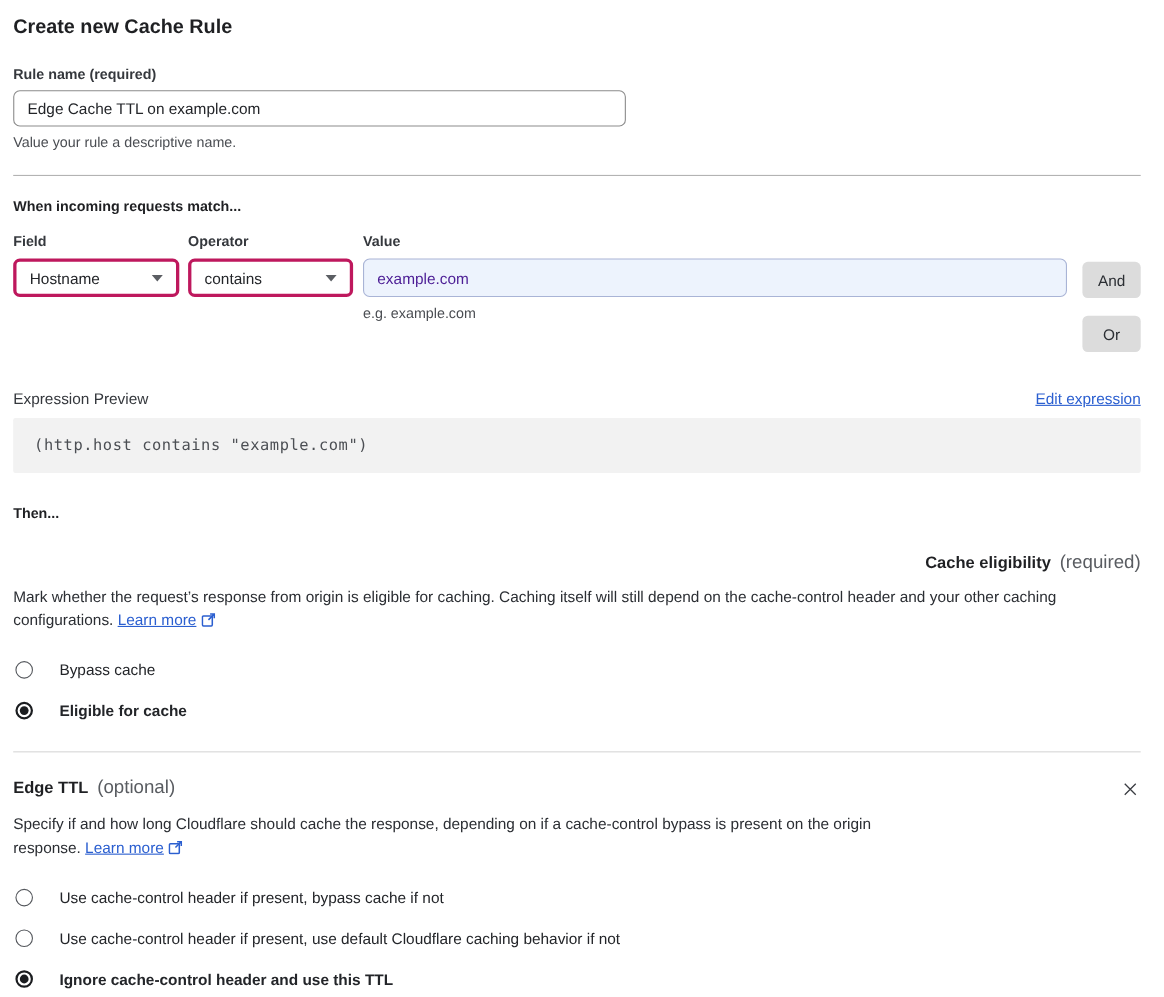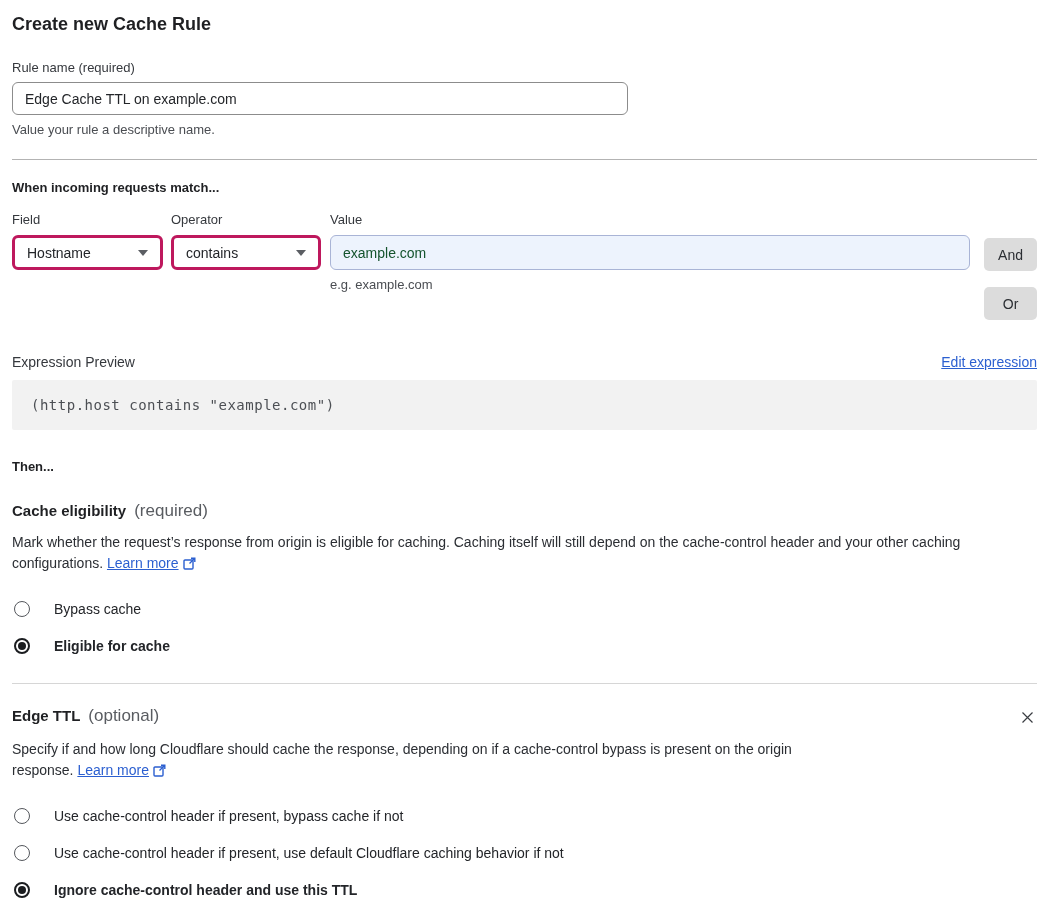--- a/index.html
+++ b/index.html
@@ -6,25 +6,25 @@
   html,body { background:#fff; }
   body {
     width:1058px; height:906px;
     padding:14px 21px 0 12px;
     font-family:"Liberation Sans", sans-serif;
     color:#1f2023;
     overflow:hidden;
   }
   .page-title { font-size:18px; font-weight:700; color:#1f2023; }
 
-  .field-label { font-size:13px; color:#35383d; display:block; }
+  .field-label { font-size:13px; color:#35383d; display:block;font-weight:bold; }
   .help-text { font-size:13px; color:#4a4d52; }
 
   .text-input {
-    display:block; width:616px; height:33px; margin-top:7px;
+    display:block; width:557px; height:33px; margin-top:7px;
     border:1px solid #8c8c8c; border-radius:6px;
     padding:0 12px; font-size:14px; color:#232529;
     font-family:"Liberation Sans", sans-serif; background:#fff; outline:none;
   }
   .rule-name-block { margin-top:25px; }
   .rule-name-block .help-text { margin-top:7px; }
 
   .divider { border:none; border-top:1px solid #b3b3b3; margin-top:22px; }
   .divider.light { border-top-color:#d6d6d6; }
 
@@ -44,21 +44,21 @@
     padding:0 12px; font-size:14px; color:#232529; cursor:pointer;
   }
   .caret {
     width:0; height:0;
     border-left:5px solid transparent; border-right:5px solid transparent;
     border-top:6px solid #5b5e63;
   }
   .value-input {
     width:100%; height:35px;
     border:1px solid #a9b4d6; border-radius:6px; background:#edf3fd;
-    padding:0 12px; font-size:14px; color:#14532d;
+    padding:0 12px; font-size:14px; color:#4c1d95;
     font-family:"Liberation Sans", sans-serif; outline:none;
   }
   .value-help { margin-top:7px; }
 
   .logic-btn {
     height:33px; padding:0 14px; border:none; border-radius:5px;
     background:#dcdcdc; color:#2b2e33; font-size:14px;
     font-family:"Liberation Sans", sans-serif; cursor:pointer;
   }
 
@@ -66,21 +66,21 @@
   .expr-label { font-size:14px; color:#35383d; }
   .link { color:#2b5fd0; text-decoration:underline; font-size:14px; cursor:pointer; }
   .code-block {
     margin-top:10px; background:#f2f2f2; border-radius:2px;
     padding:17px 19px; font-family:"DejaVu Sans Mono", monospace;
     font-size:14px; color:#4c4f54; letter-spacing:0.5px;
   }
 
   .then-heading { margin-top:29px; }
 
-  .subsection-header { margin-top:27px; display:flex; align-items:baseline; }
+  .subsection-header { margin-top:27px; display:flex; align-items:baseline;justify-content:flex-end; }
   .subsection-title { font-size:15px; font-weight:700; color:#1f2023; }
   .qualifier { font-size:17px; color:#595c61; margin-left:8px; }
   .subsection-desc { margin-top:11px; font-size:14px; color:#2b2e33; line-height:21px; }
   .ext-icon { display:inline-block; vertical-align:-2px; margin-left:4px; }
 
   .radio-group { margin-top:25px; display:flex; flex-direction:column; gap:21px; }
   .radio-row { display:flex; align-items:center; cursor:pointer; }
   .radio {
     width:16px; height:16px; border:1px solid #55585d; border-radius:50%;
     margin-left:2px; flex:0 0 auto; position:relative; background:#fff;

